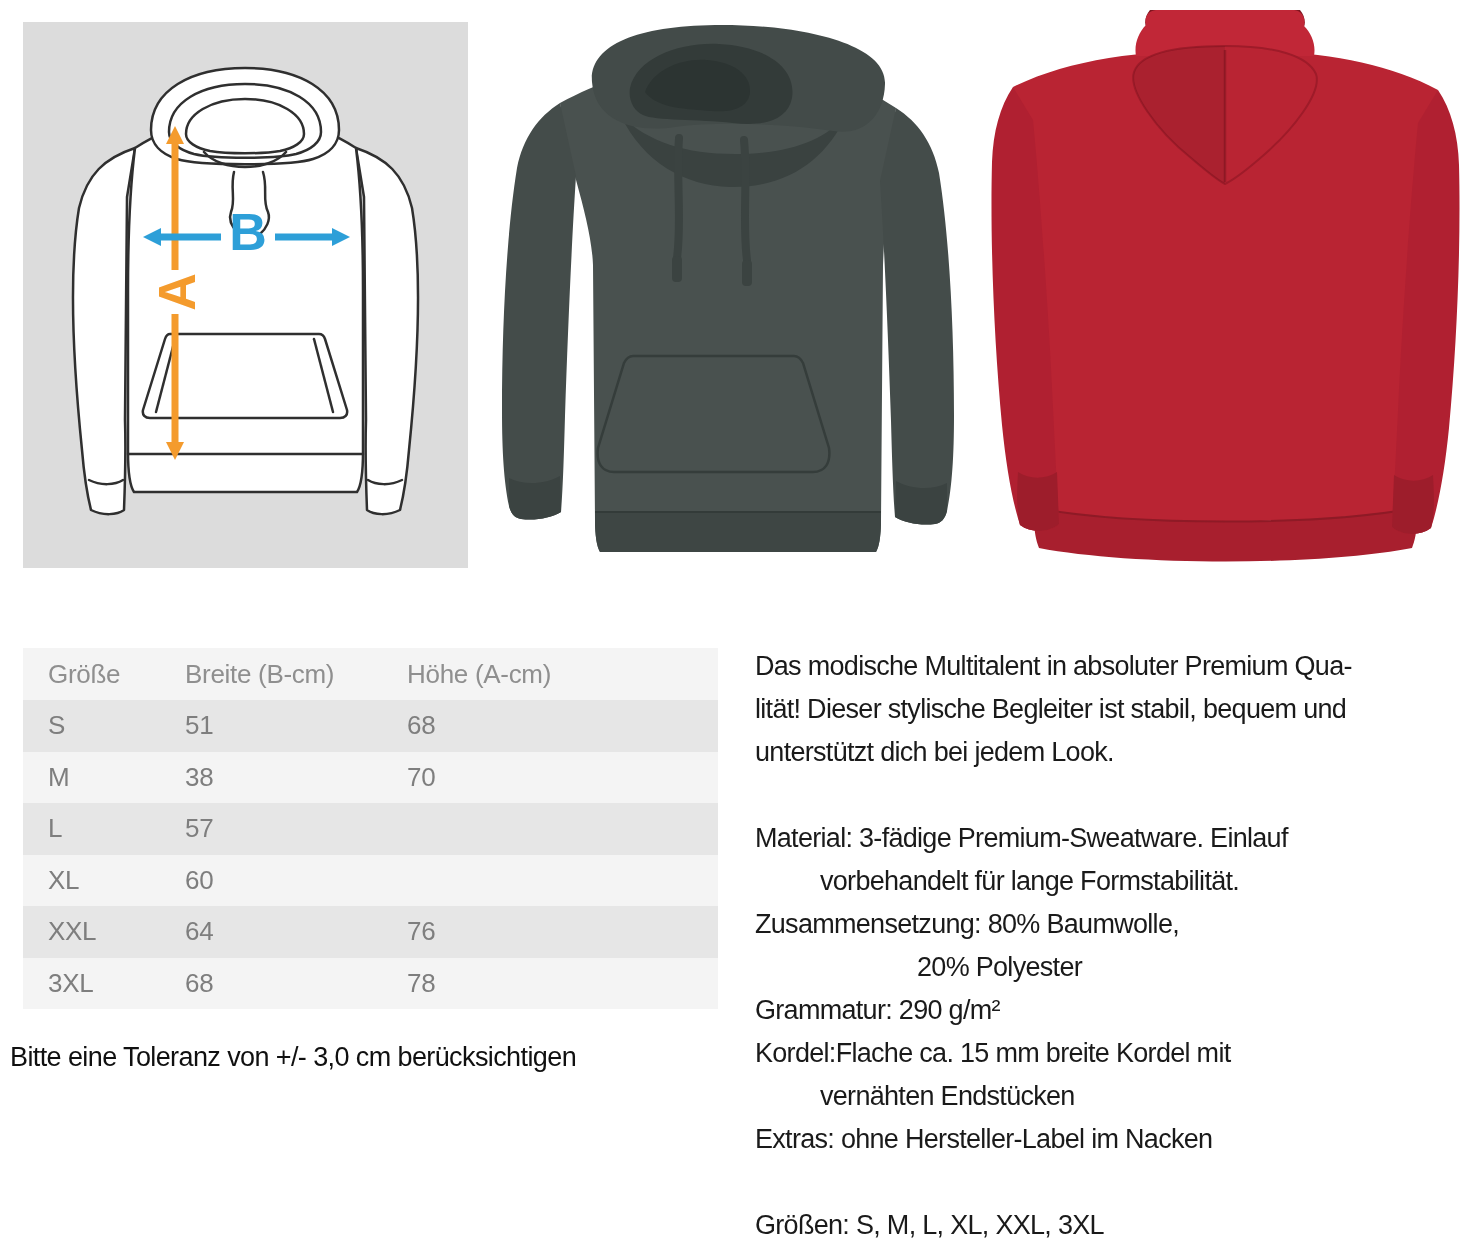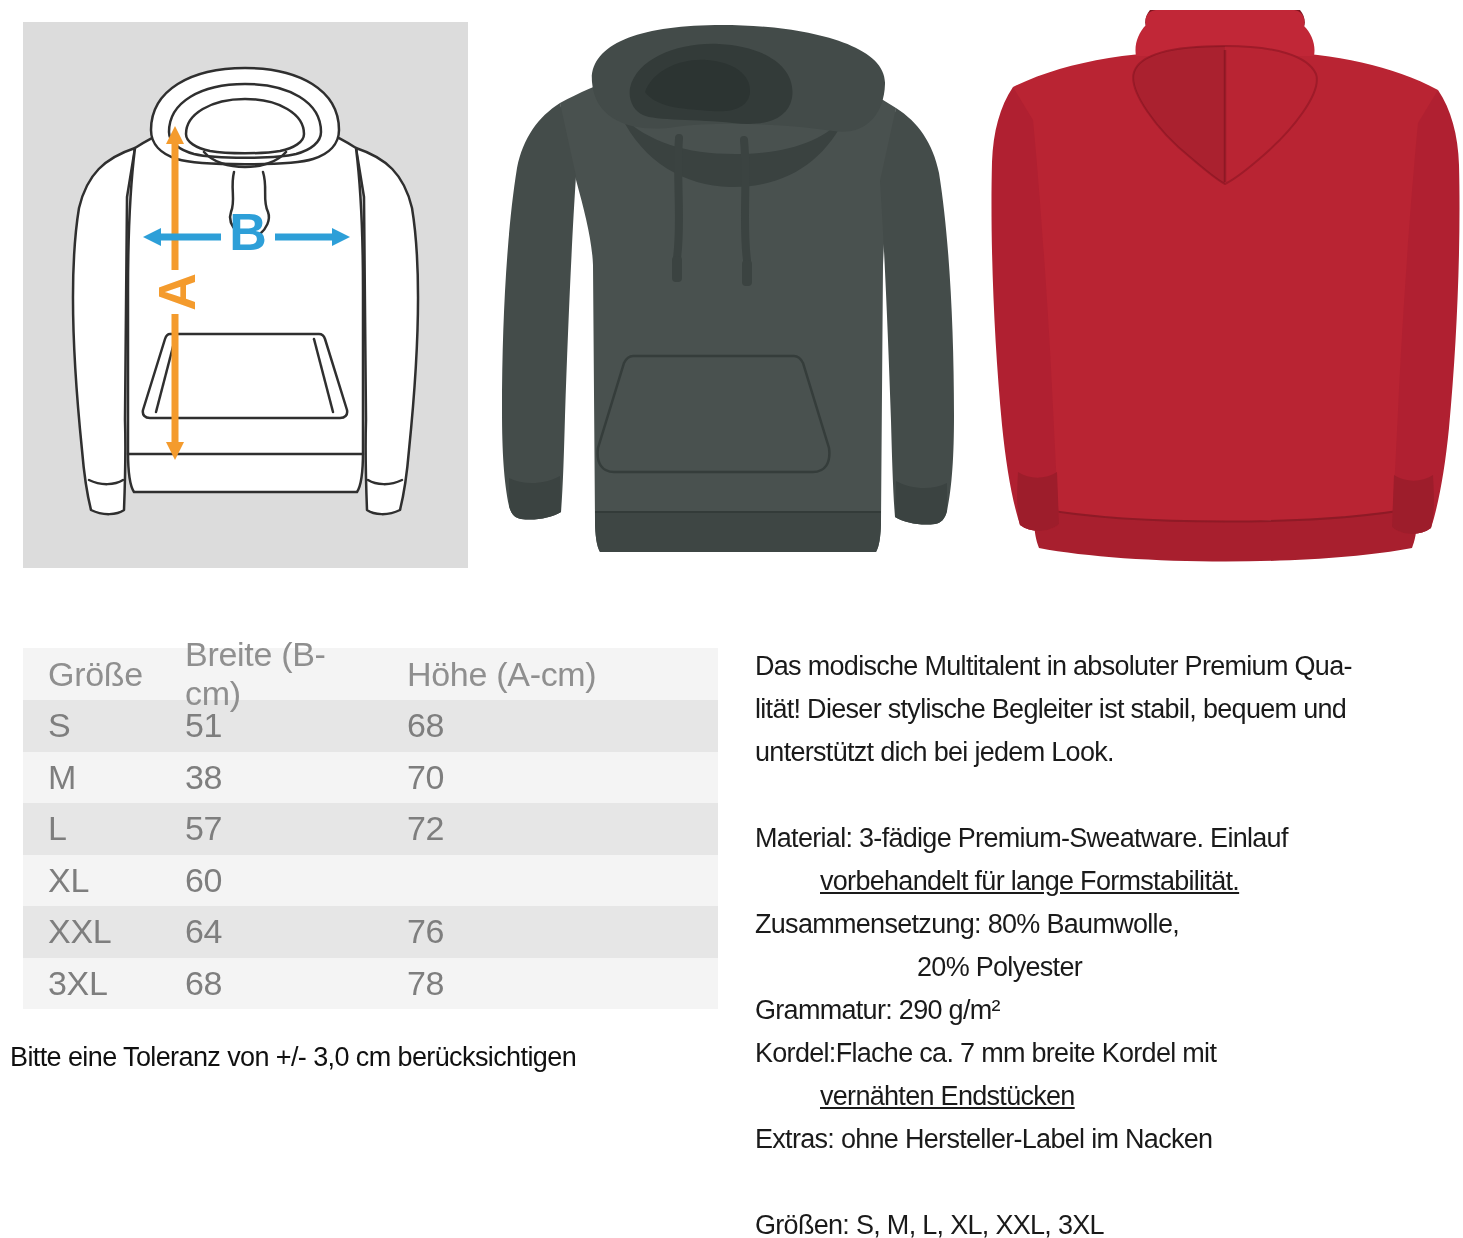--- a/index.html
+++ b/index.html
@@ -8,42 +8,42 @@
     font-family:"Liberation Sans", sans-serif; overflow:hidden;
   }
   
   .diagram-box { position:absolute; left:23px; top:22px; width:445px; height:546px; background:#dcdcdc; }
   .photo-front { position:absolute; left:493px; top:20px; width:470px; height:545px; }
   .photo-back  { position:absolute; left:988px; top:10px; width:475px; height:565px; }
   svg { display:block; }
   .lblA { fill:#f49b2d; font-family:"Liberation Sans",sans-serif; font-weight:bold; font-size:52px; }
   .lblB { fill:#2d9fd8; font-family:"Liberation Sans",sans-serif; font-weight:bold; font-size:52px; }
   
-  .size-table { position:absolute; left:23px; top:648px; width:695px; font-size:34px; letter-spacing:-0.3px; }
+  .size-table { position:absolute; left:23px; top:648px; width:695px; font-size:26px; letter-spacing:-0.3px; }
   .thead { display:flex; align-items:center; height:52px; background:#f4f4f4; color:#8f8f8f; }
   .trow  { display:flex; align-items:center; height:51.5px; color:#7e7e7e; }
   .trow.shade { background:#e6e6e6; }
   .trow.plain { background:#f4f4f4; }
   .cell { box-sizing:border-box; }
   .c0 { width:162px; padding-left:25px; }
   .c1 { width:190px; }
   .c2 { flex:1;margin-left:32px; }
   
   .tolerance {
     position:absolute; left:10px; top:1042px; font-size:27px; letter-spacing:-0.6px;
     color:#101010; white-space:nowrap;
   }
   
   .description {
     position:absolute; left:755px; top:645px; width:708px;
     font-size:27px; line-height:43px; letter-spacing:-0.7px; color:#1a1a1a;
   }
   .dline { white-space:nowrap; min-height:43px; }
   .indent-0 { padding-left:0; }
-  .indent-1 { padding-left:65px;text-decoration:underline; }
+  .indent-1 { padding-left:65px; }
   .indent-2 { padding-left:162px; }
 </style>
 </head>
 <body>
 
 <div class="page">
 
   <div class="diagram-box">
     <svg viewBox="0 0 445 546" width="445" height="546">
       <g fill="#ffffff" stroke="#2f2f2f" stroke-width="2.5" stroke-linejoin="round" stroke-linecap="round">
@@ -150,21 +150,20 @@
           <div class="cell c2">68</div>
         </div>
         <div class="trow plain">
           <div class="cell c0">M</div>
           <div class="cell c1">38</div>
           <div class="cell c2">70</div>
         </div>
         <div class="trow shade">
           <div class="cell c0">L</div>
           <div class="cell c1">57</div>
-          <div class="cell c2">72</div>
         </div>
         <div class="trow plain">
           <div class="cell c0">XL</div>
           <div class="cell c1">60</div>
         </div>
         <div class="trow shade">
           <div class="cell c0">XXL</div>
           <div class="cell c1">64</div>
           <div class="cell c2">76</div>
         </div>
@@ -181,20 +180,20 @@
   <div class="description">
       <div class="dline indent-0">Das modische Multitalent in absoluter Premium Qua-</div>
       <div class="dline indent-0">lität! Dieser stylische Begleiter ist stabil, bequem und</div>
       <div class="dline indent-0">unterstützt dich bei jedem Look.</div>
       <div class="dline indent-0">&nbsp;</div>
       <div class="dline indent-0">Material: 3-fädige Premium-Sweatware. Einlauf</div>
       <div class="dline indent-1">vorbehandelt für lange Formstabilität.</div>
       <div class="dline indent-0">Zusammensetzung: 80% Baumwolle,</div>
       <div class="dline indent-2">20% Polyester</div>
       <div class="dline indent-0">Grammatur: 290 g/m²</div>
-      <div class="dline indent-0">Kordel:Flache ca. 7 mm breite Kordel mit</div>
+      <div class="dline indent-0">Kordel:Flache ca. 15 mm breite Kordel mit</div>
       <div class="dline indent-1">vernähten Endstücken</div>
       <div class="dline indent-0">Extras: ohne Hersteller-Label im Nacken</div>
       <div class="dline indent-0">&nbsp;</div>
       <div class="dline indent-0">Größen: S, M, L, XL, XXL, 3XL</div>
     </div>
 
 </div>
 
 </body></html>

